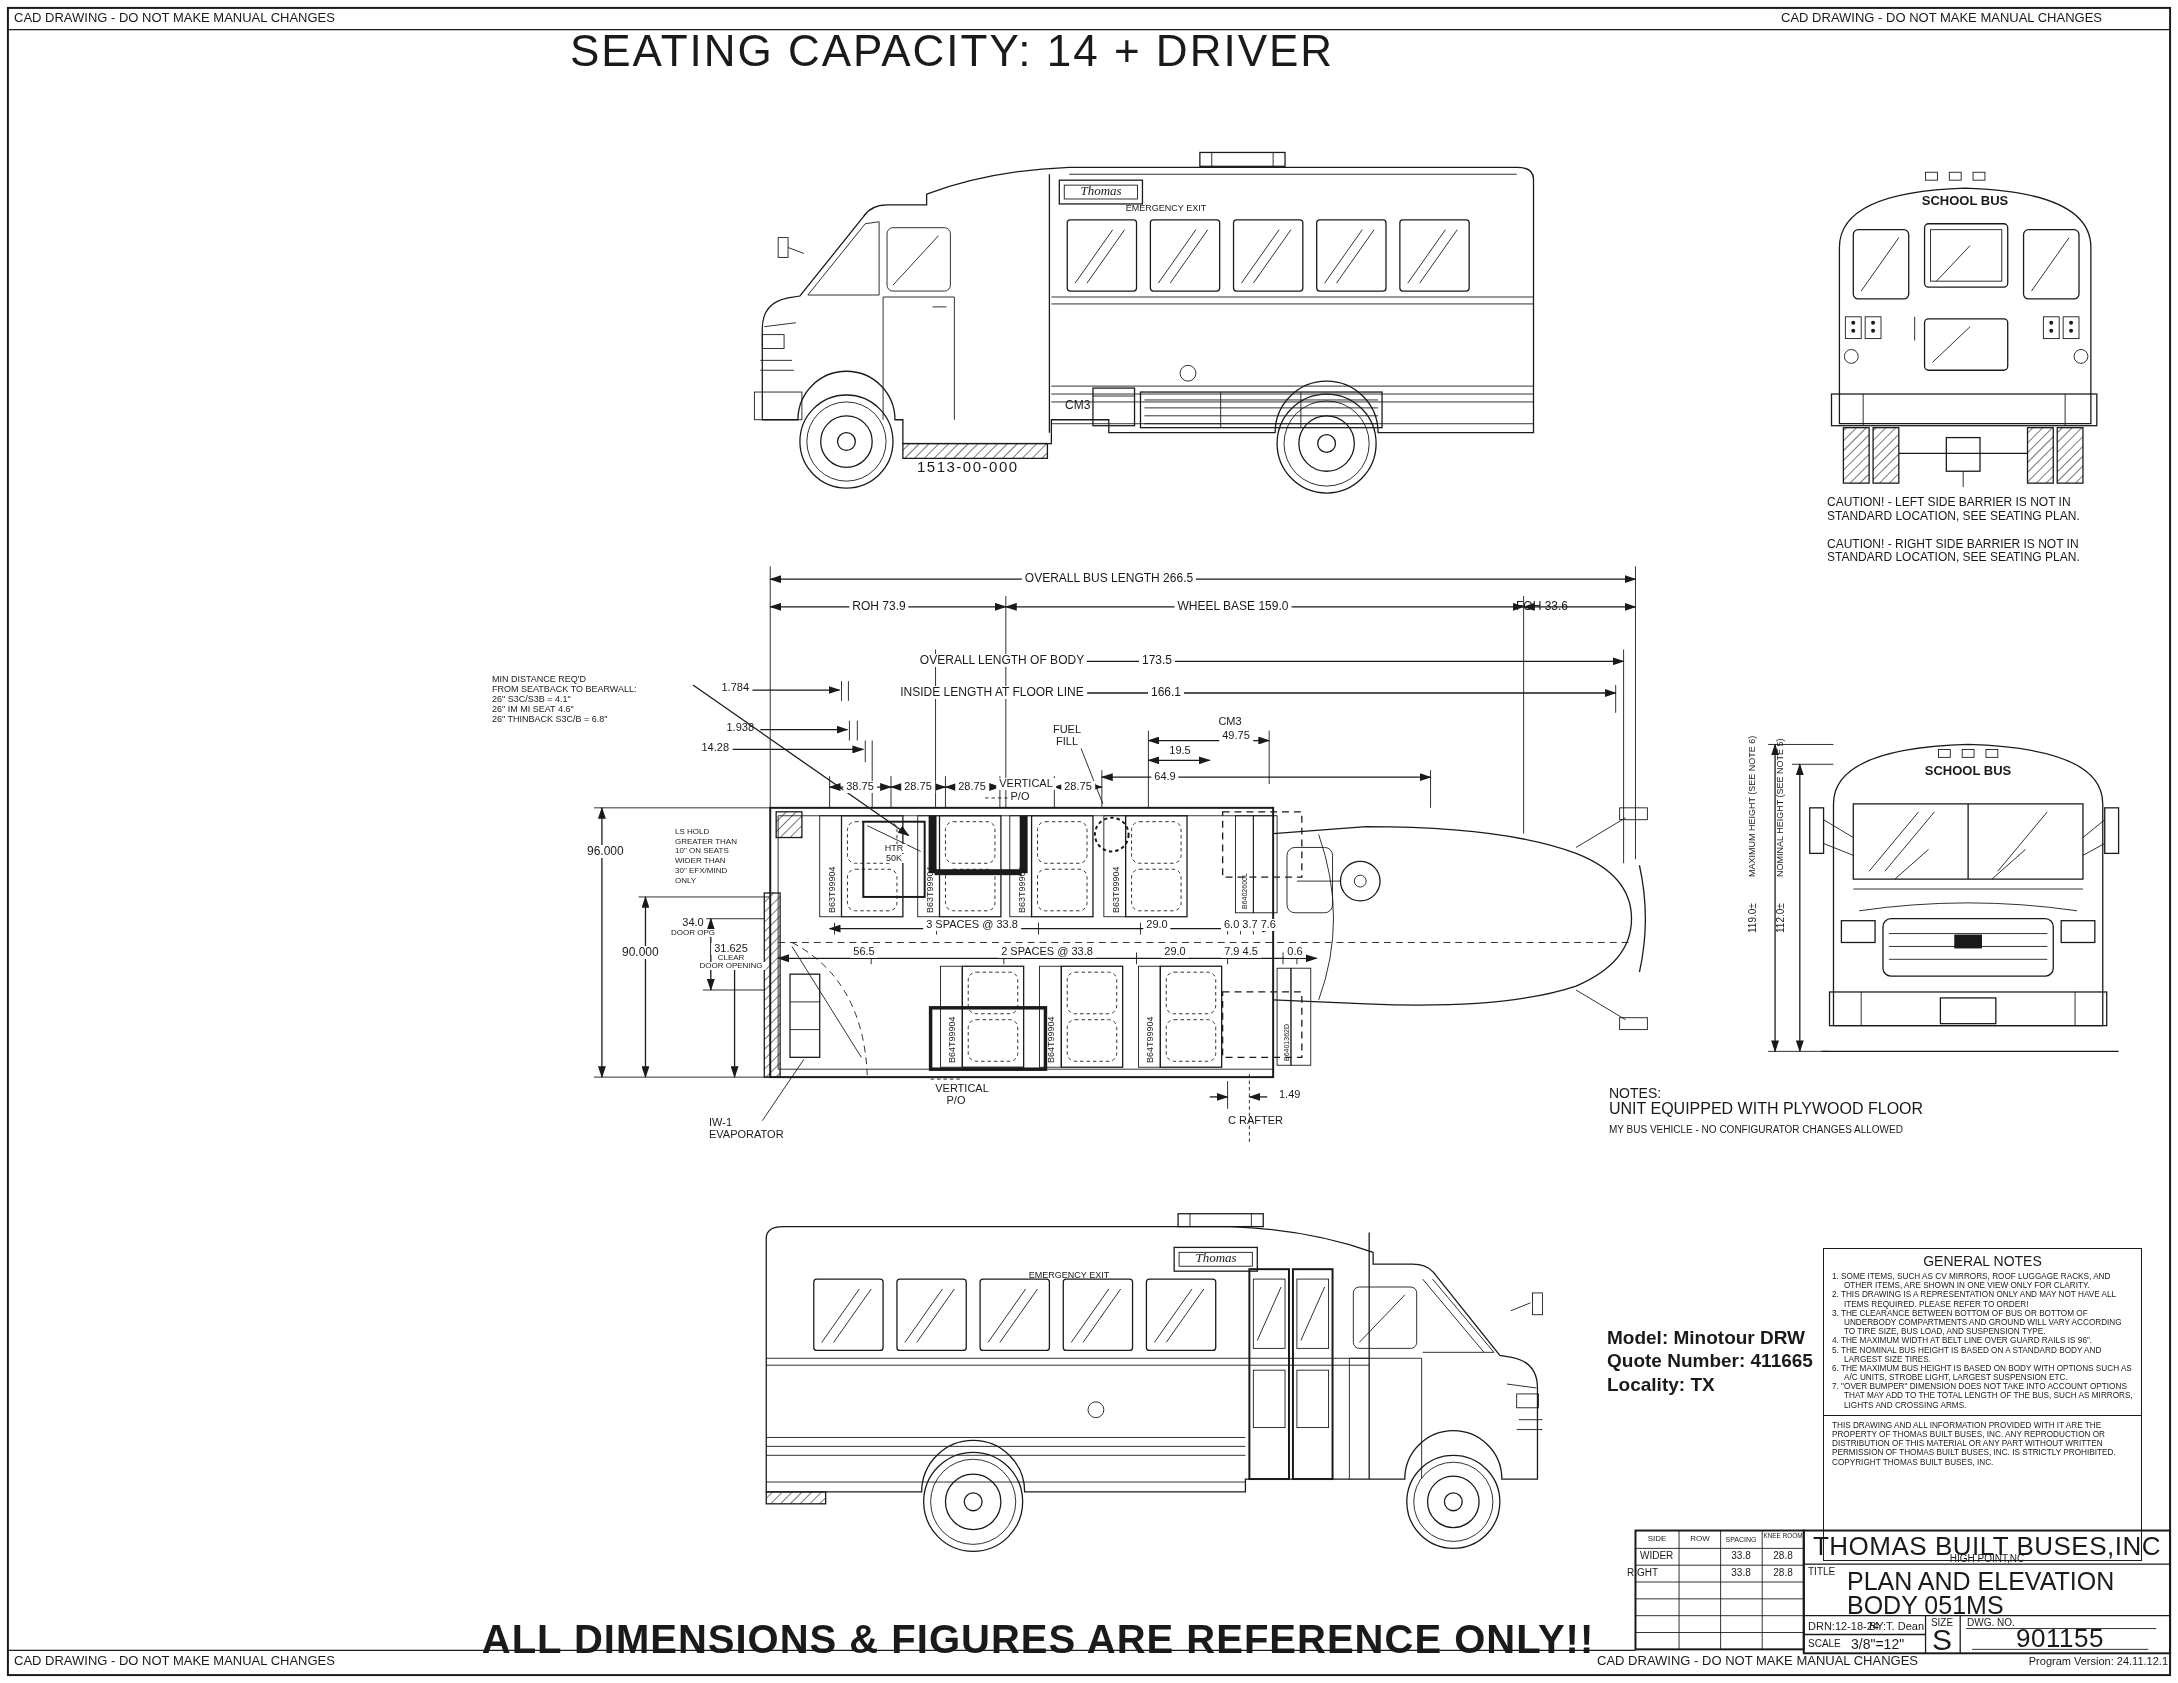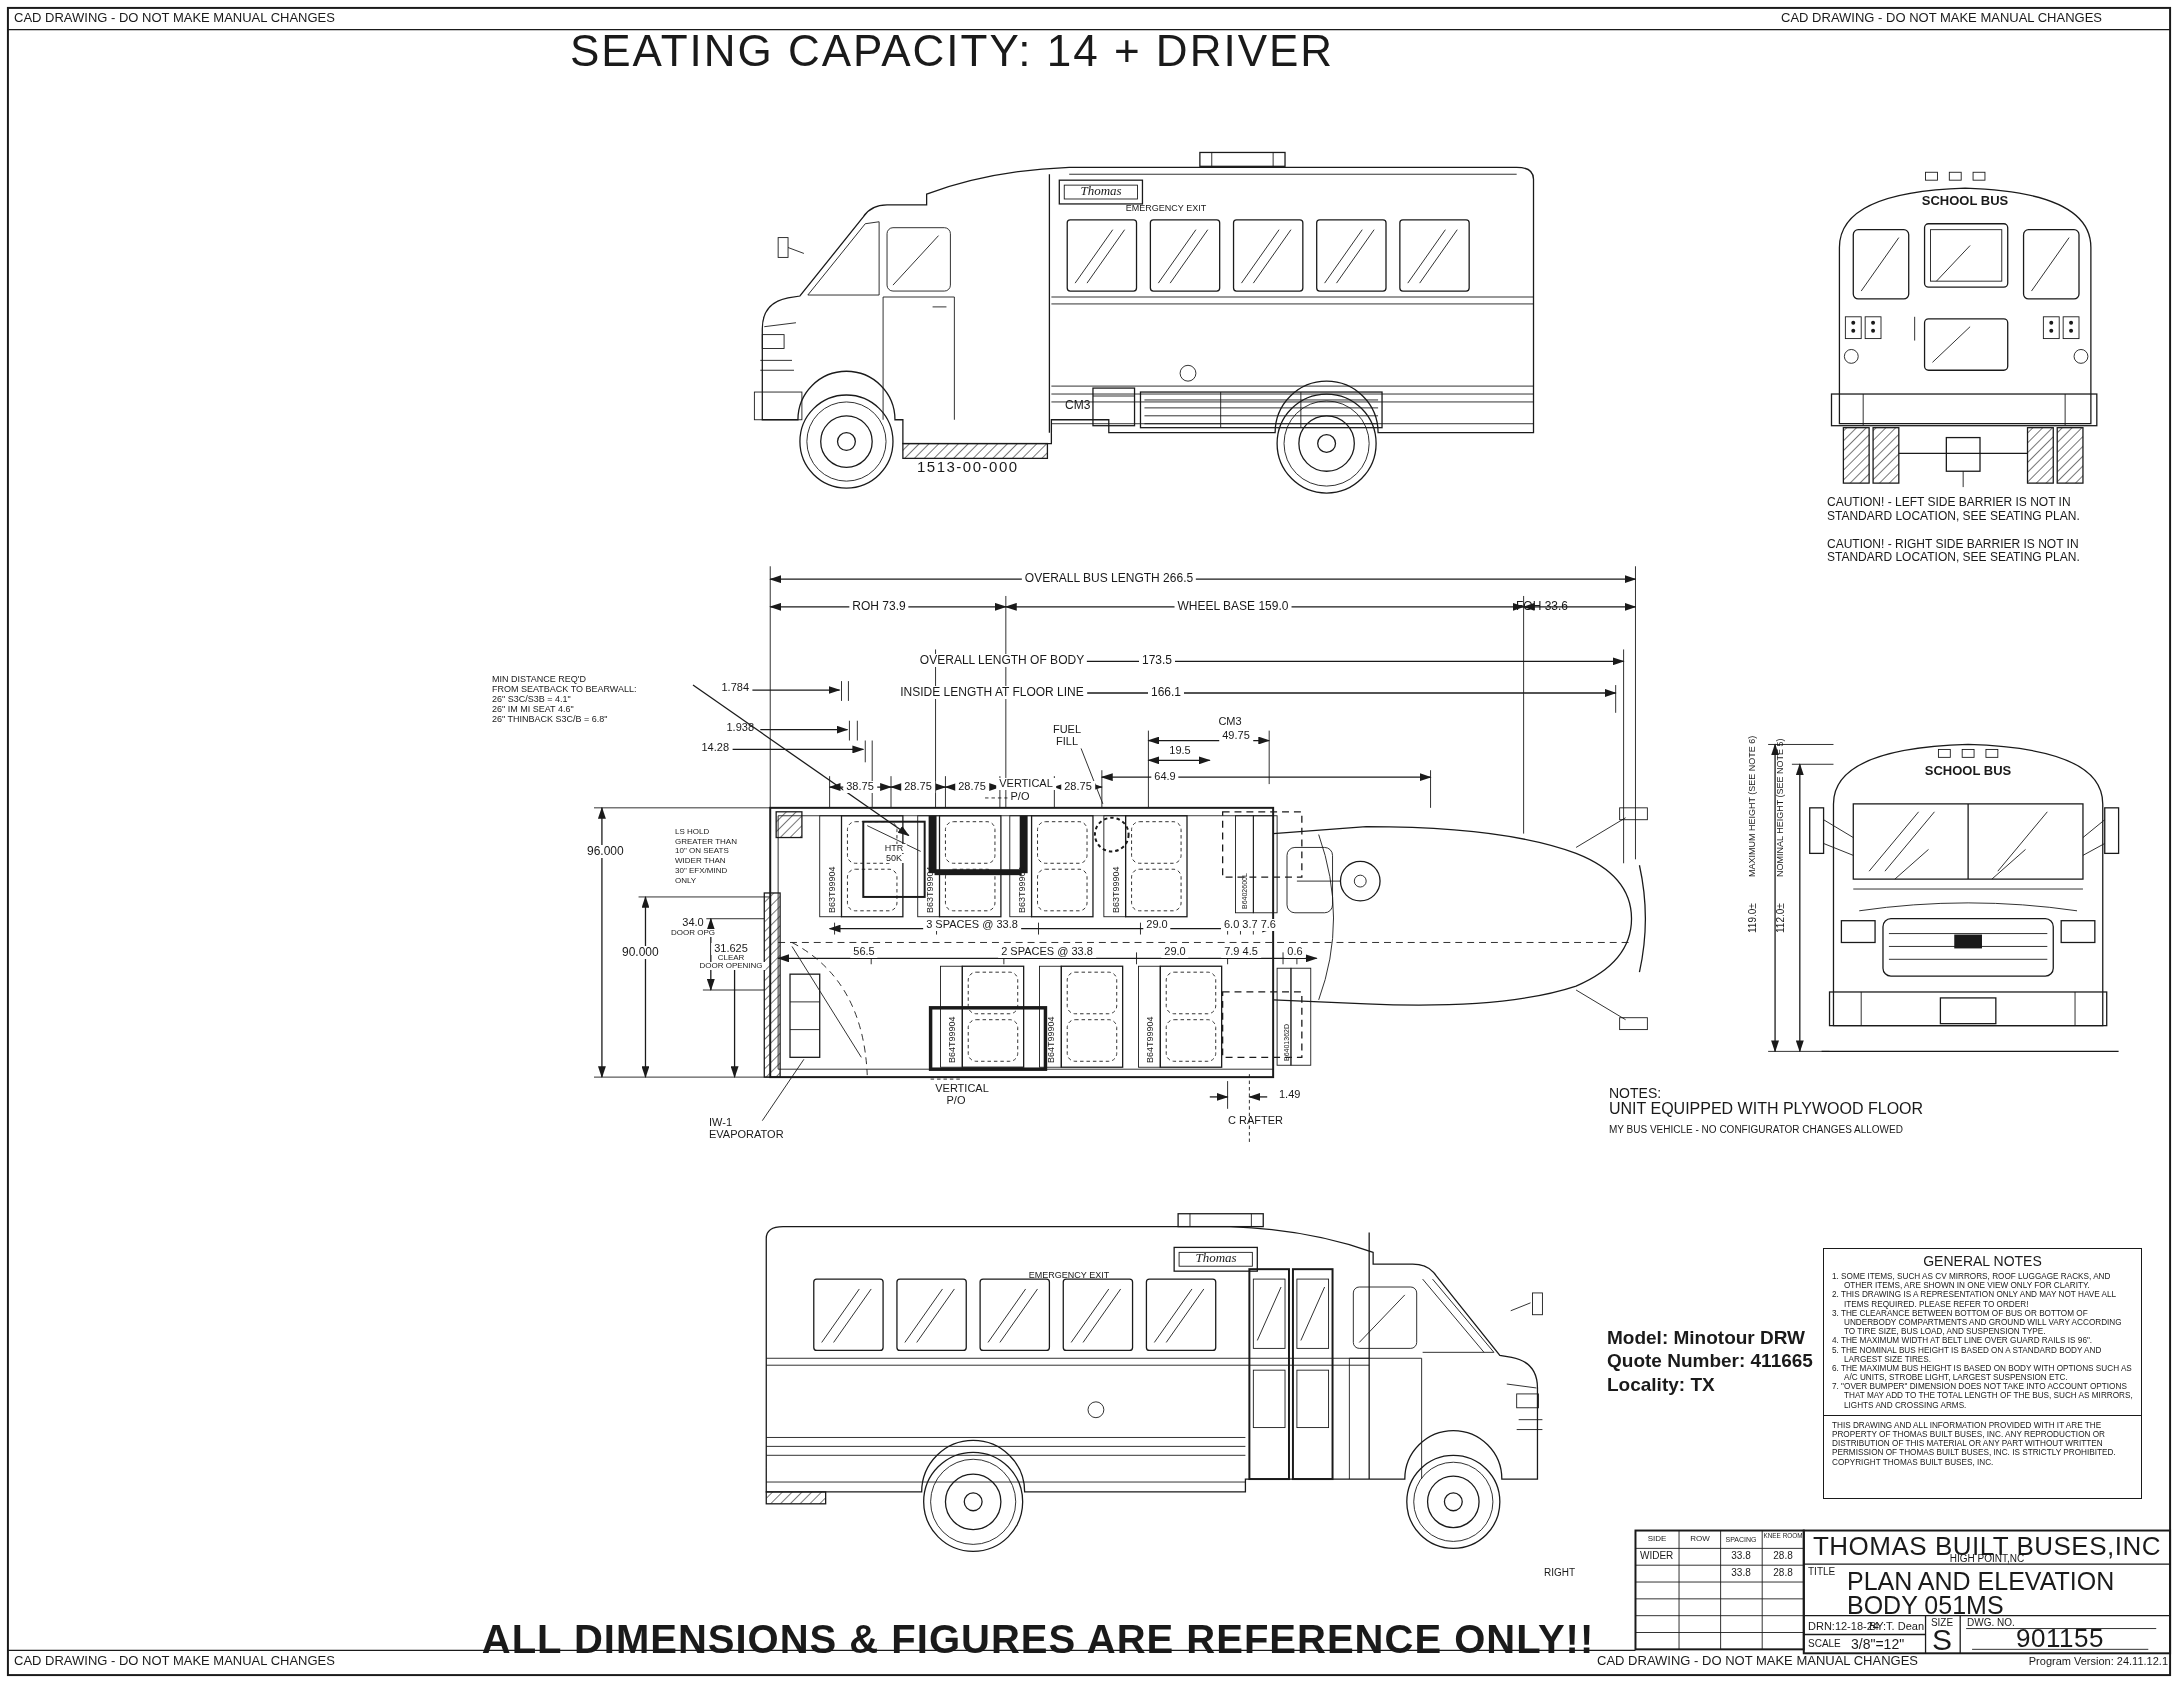--- a/index.html
+++ b/index.html
@@ -21,21 +21,21 @@
   .f44{font-size:44px;font-weight:500;letter-spacing:2px}
   .kn{white-space:normal;width:40px;line-height:1.05;text-align:center;font-size:6.4px}
   svg .t{stroke-width:.9}
   svg .b{stroke-width:2}
   svg .bb{stroke-width:3.5}
   svg .f{fill:#1a1a1a;stroke:none}
   svg .dash{stroke-dasharray:7 5}
   svg .dash2{stroke-dasharray:3.5 3}
   svg .dim{marker-start:url(#ar);marker-end:url(#ar)}
   svg .de{marker-end:url(#ar)}
-  #gn{position:absolute;left:1823px;top:1248px;width:319px;height:251px;border:1.5px solid #1a1a1a;
+  #gn{position:absolute;left:1823px;top:1248px;width:319px;height:313px;border:1.5px solid #1a1a1a;
       padding:4px 8px;box-sizing:border-box;overflow:hidden}
   #gn .gt{text-align:center;font-size:14px;margin-bottom:3px}
   #gn .gi{font-size:8.2px;line-height:1.12;padding-left:12px;text-indent:-12px}
   #gn .sep{border-top:1.2px solid #1a1a1a;margin:5px -8px 5px}
   #gn .gd{font-size:8.2px;line-height:1.12}
 </style>
 </head>
 <body>
 
 <div id="sheet">
@@ -459,21 +459,21 @@
   <div class="gd">THIS DRAWING AND ALL INFORMATION PROVIDED WITH IT ARE THE PROPERTY OF THOMAS BUILT BUSES, INC. ANY REPRODUCTION OR DISTRIBUTION OF THIS MATERIAL OR ANY PART WITHOUT WRITTEN PERMISSION OF THOMAS BUILT BUSES, INC. IS STRICTLY PROHIBITED. COPYRIGHT THOMAS BUILT BUSES, INC.</div>
 </div>
 
 <span class="lbl f8 c" style="left:1657px;top:1535px">SIDE</span>
 <span class="lbl f8 c" style="left:1700px;top:1535px">ROW</span>
 <span class="lbl f7 c" style="left:1741px;top:1536px">SPACING</span>
 <span class="lbl kn c" style="left:1783px;top:1533px">KNEE ROOM</span>
 <span class="lbl f10" style="left:1640px;top:1551px">WIDER</span>
 <span class="lbl f10 c" style="left:1741px;top:1551px">33.8</span>
 <span class="lbl f10 c" style="left:1783px;top:1551px">28.8</span>
-<span class="lbl f10" style="left:1544px;top:1568px">RIGHT</span>
+<span class="lbl f10" style="left:1627px;top:1568px">RIGHT</span>
 <span class="lbl f10 c" style="left:1741px;top:1568px">33.8</span>
 <span class="lbl f10 c" style="left:1783px;top:1568px">28.8</span>
 <span class="lbl f26 c" style="left:1987px;top:1533px">THOMAS BUILT BUSES,INC</span>
 <span class="lbl f10 c" style="left:1987px;top:1554px">HIGH POINT,NC</span>
 <span class="lbl f10" style="left:1808px;top:1567px">TITLE</span>
 <span class="lbl f25" style="left:1847px;top:1568px">PLAN AND ELEVATION</span>
 <span class="lbl f25" style="left:1847px;top:1592px">BODY 051MS</span>
 <span class="lbl f11" style="left:1808px;top:1621px">DRN:12-18-24</span>
 <span class="lbl f11" style="left:1869px;top:1621px">BY:T. Dean</span>
 <span class="lbl f10" style="left:1808px;top:1639px">SCALE</span>

